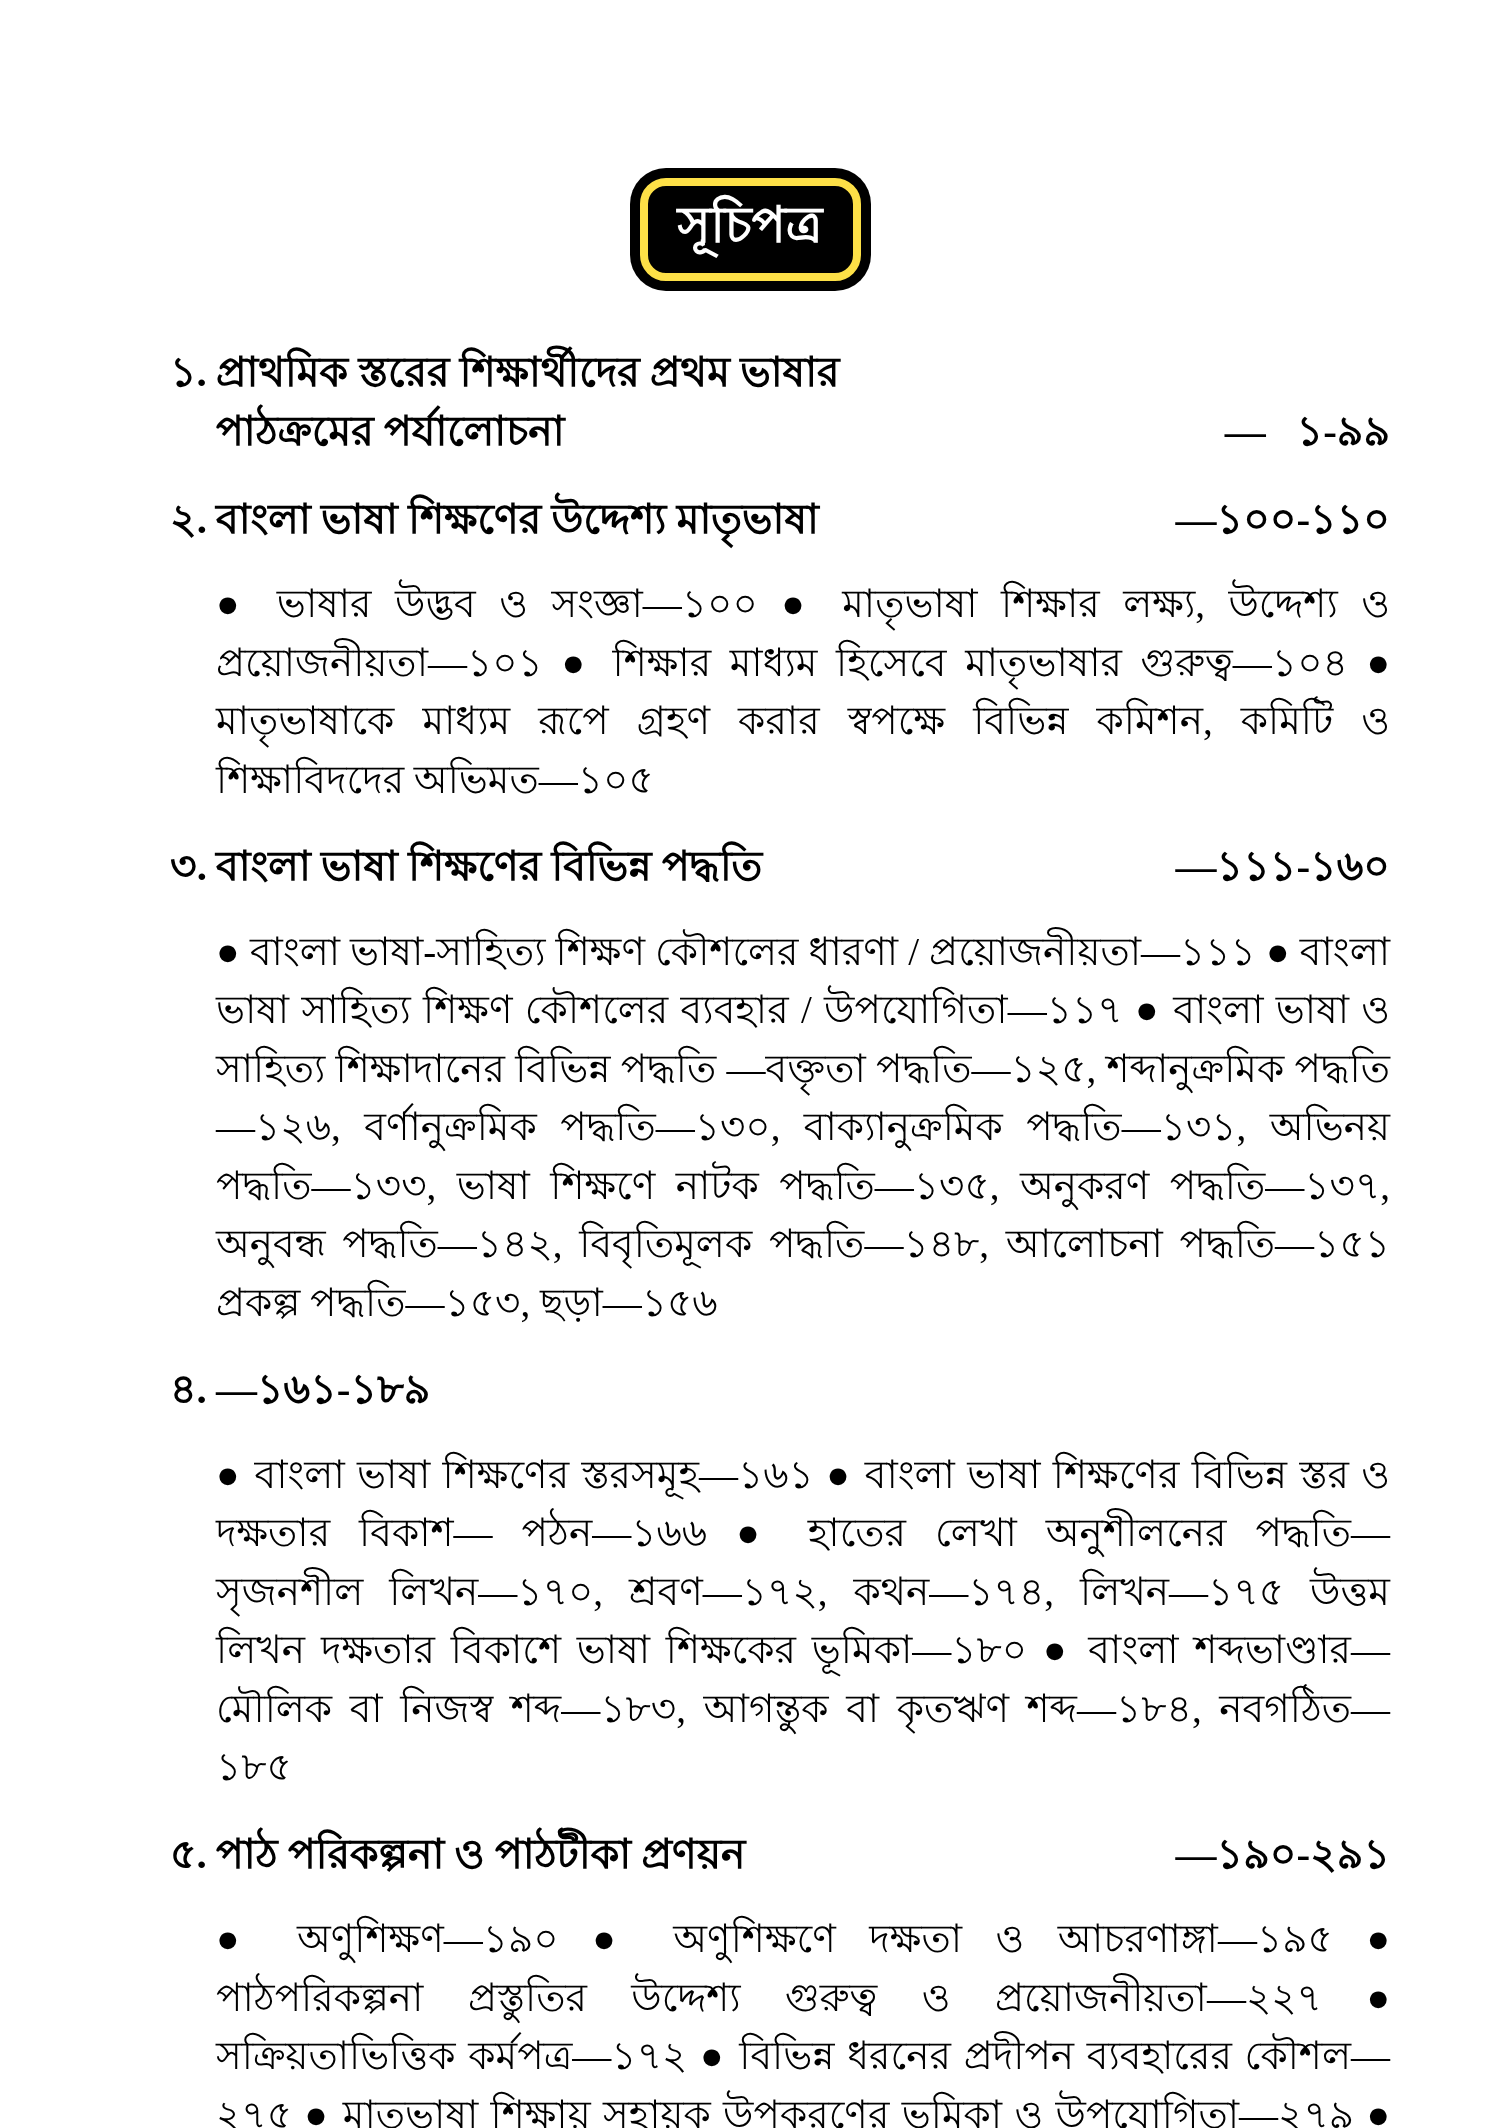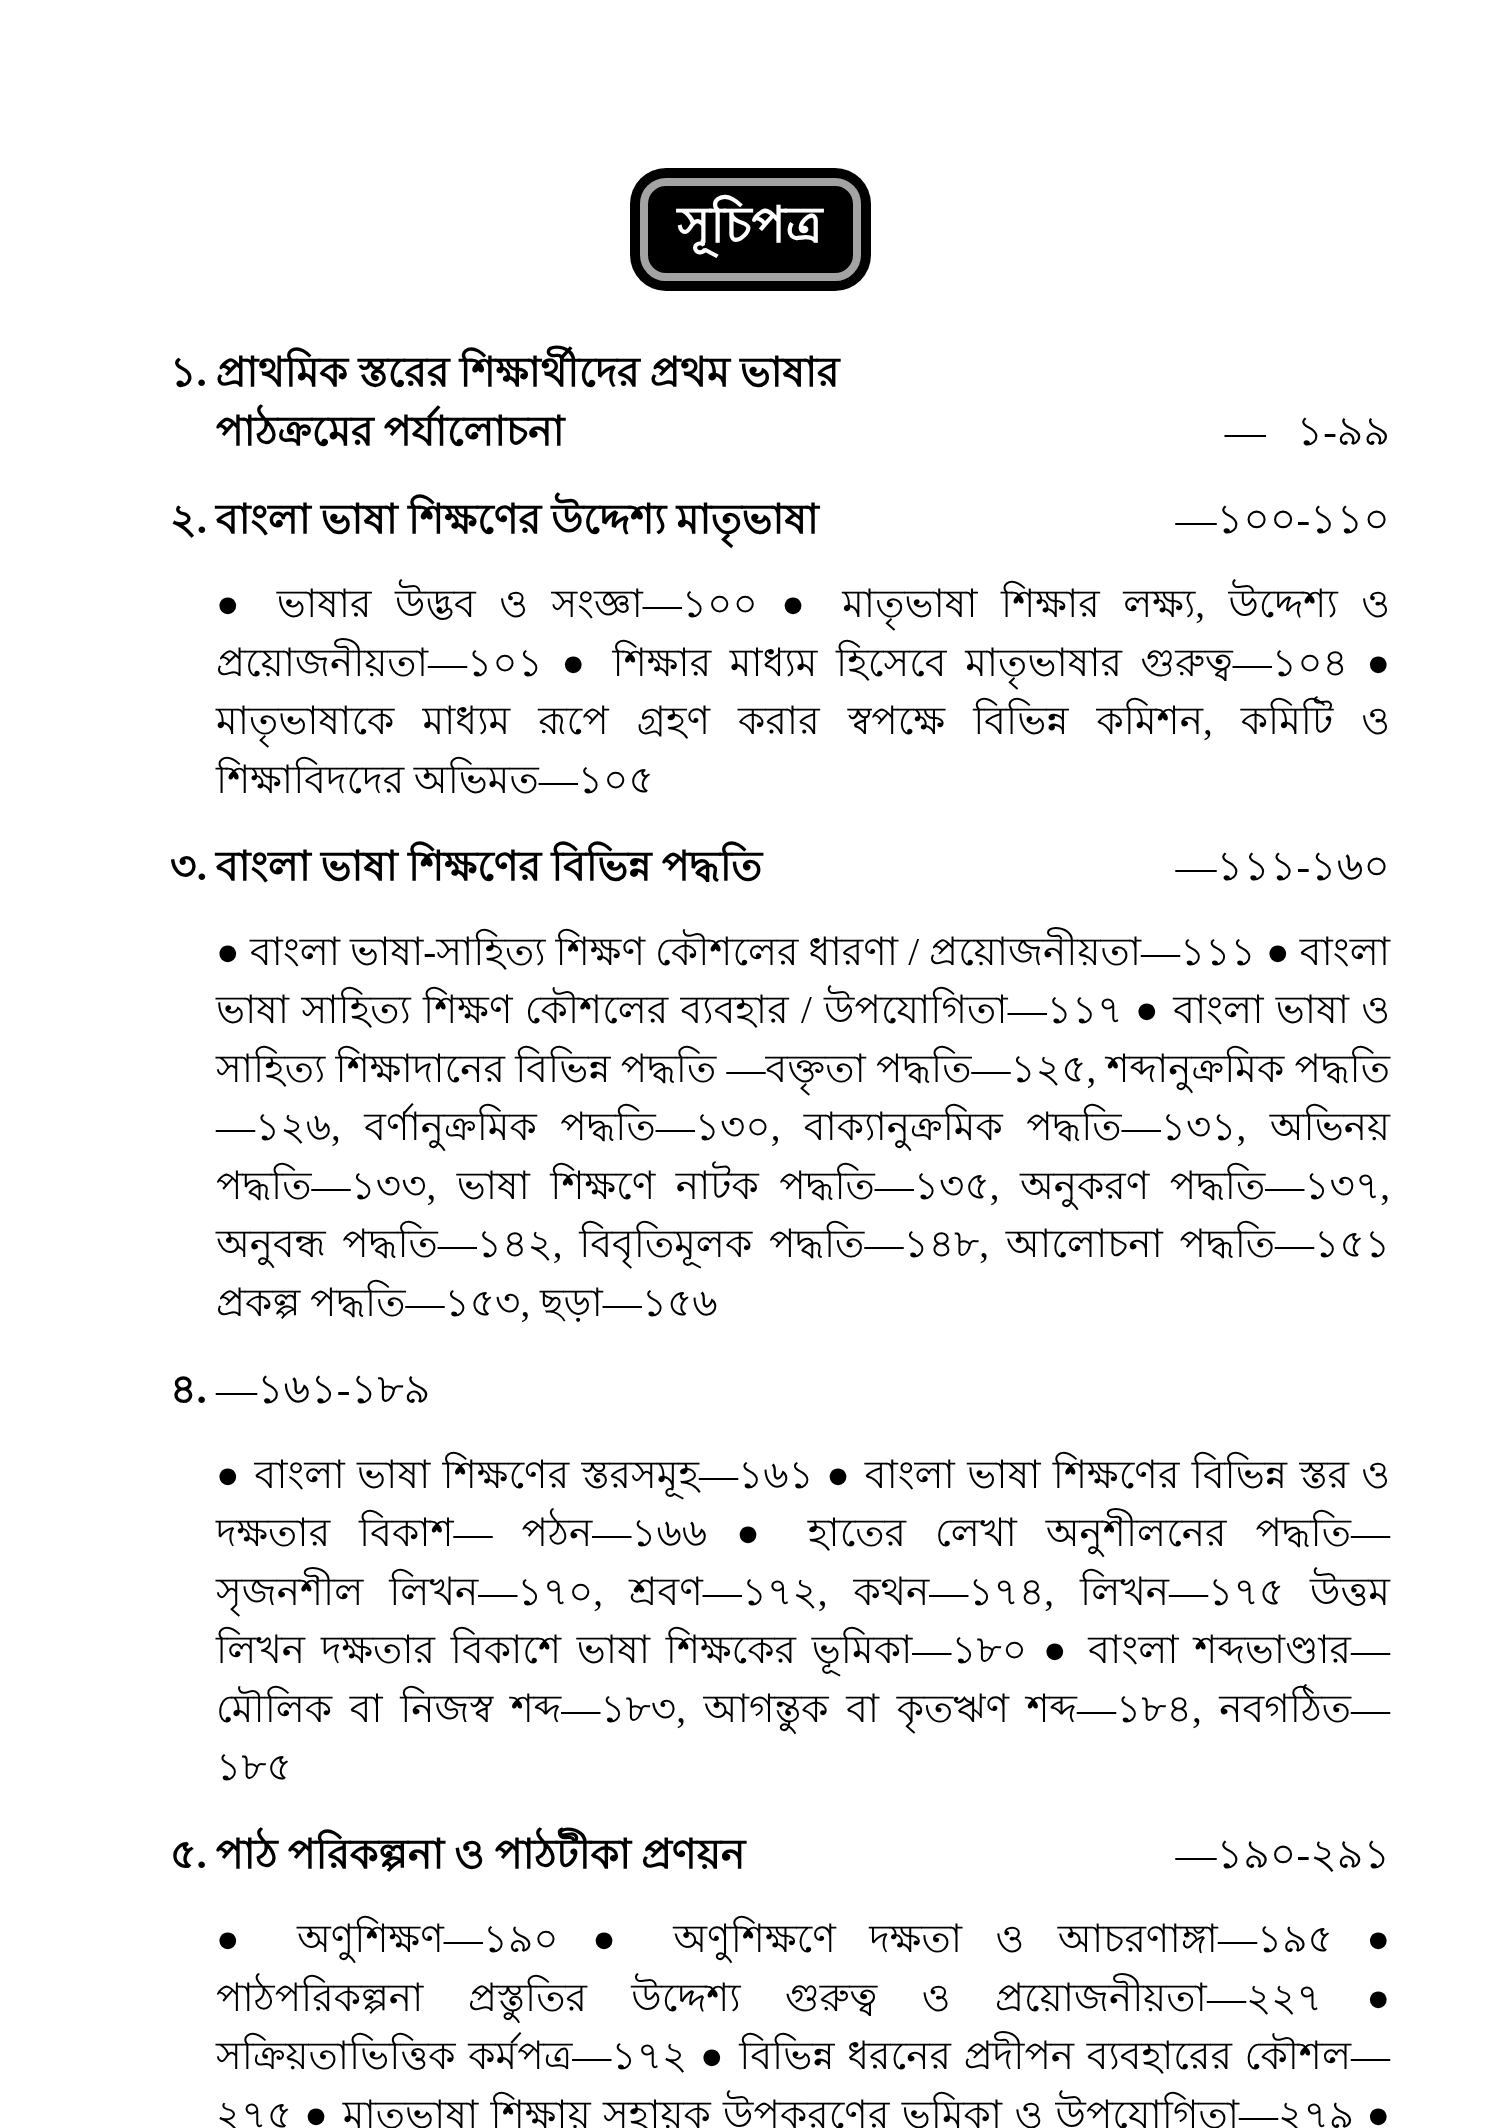--- a/index.html
+++ b/index.html
@@ -24,21 +24,21 @@
     justify-content: center;
   }
   .tbox-outer {
     background: #000000;
     border-radius: 36px;
     padding: 10px;
   }
   .tbox-inner {
     background: #000000;
     color: #ffffff;
-    border: 8px solid #a3a3a3;
+    border: 8px solid #fde047;
     border-radius: 26px;
     padding: 2px 30px 10px 30px;
     font-size: 50px;
     font-weight: bold;
     line-height: 1.5;
     white-space: nowrap;
   }
   
   .content {
     margin: 52px 110px 0 170px;
@@ -56,21 +56,21 @@
   .num {
     flex: 0 0 46px;
   }
   .htitle {
     flex: 1 1 auto;
   }
   .pages {
     flex: 0 0 auto;
     white-space: pre;
     text-align: center;
-    font-weight: 400;
+    font-weight: 700;
   }
   .heading-line2 {
     display: flex;
     align-items: baseline;
     margin-left: 46px;
     font-weight: 700;
     font-size: 41px;
     line-height: 1.45;
   }
   .details {

